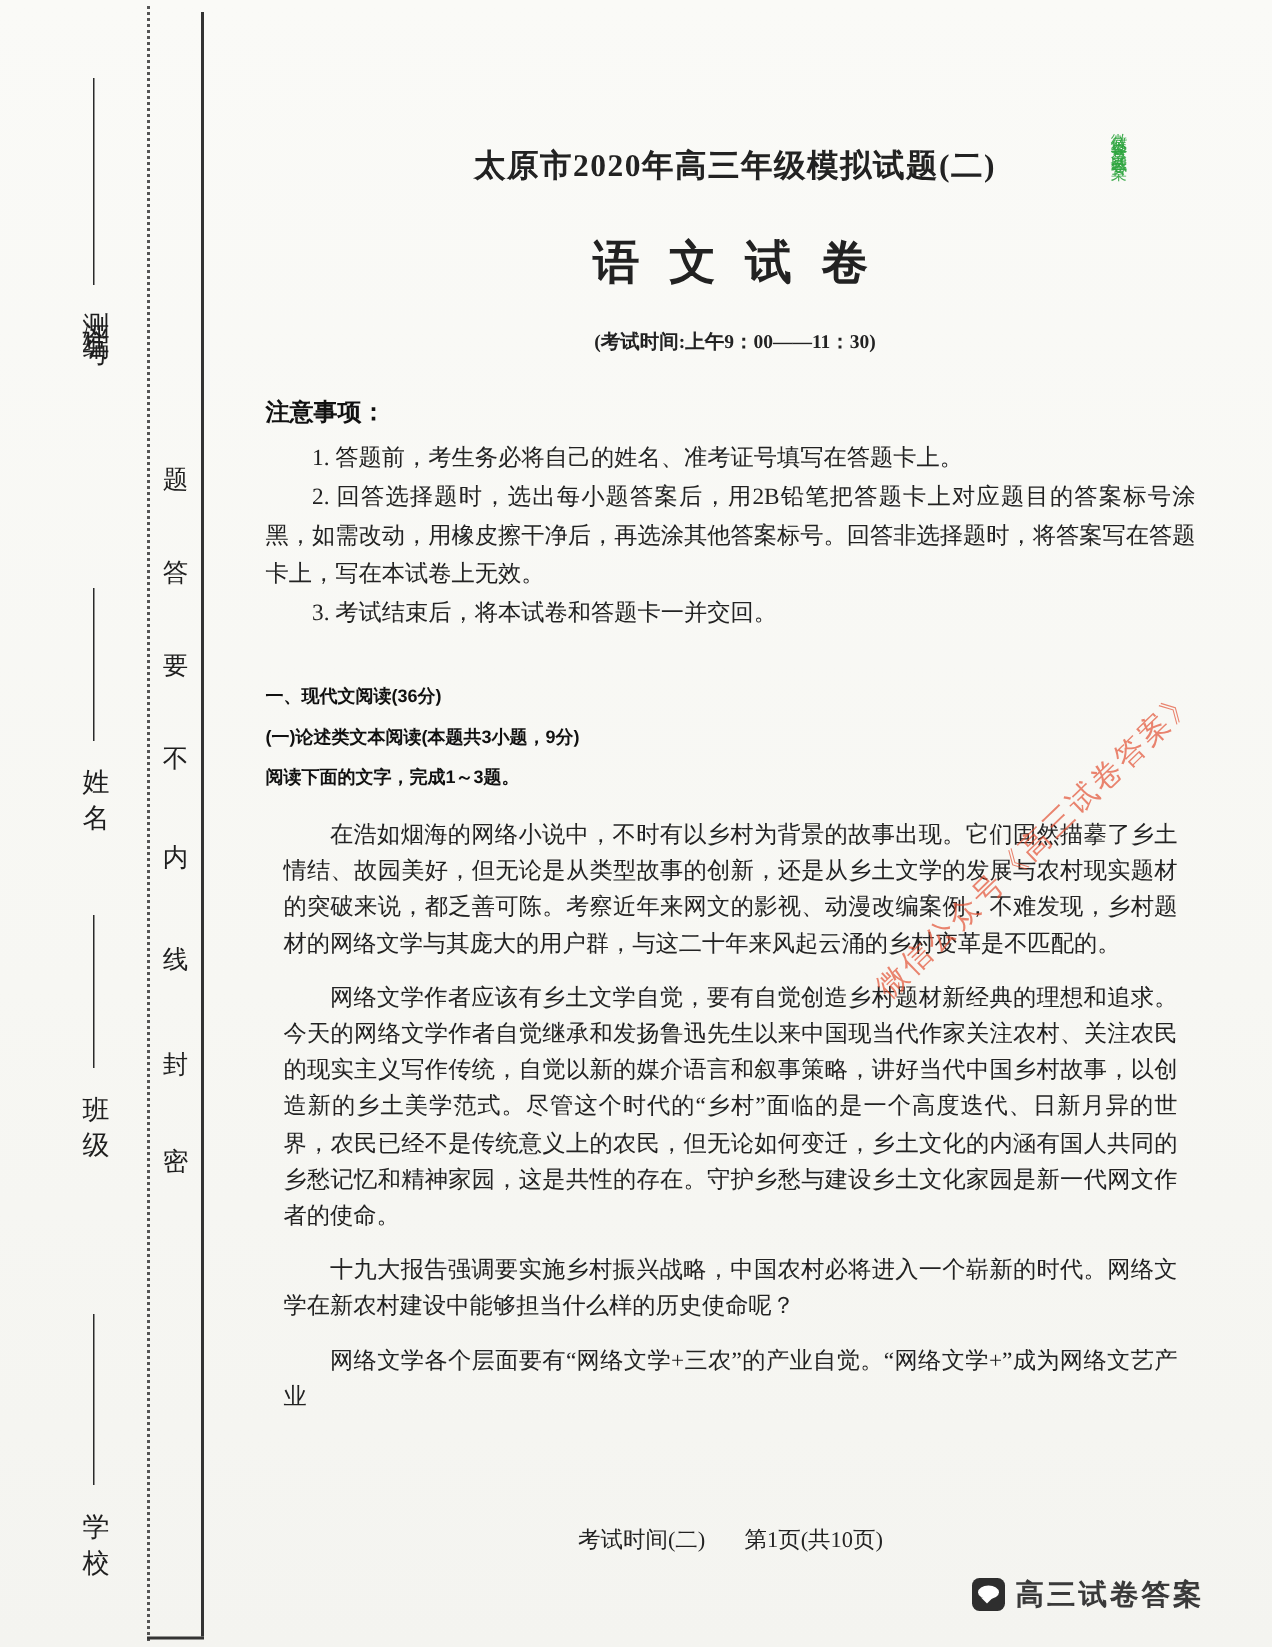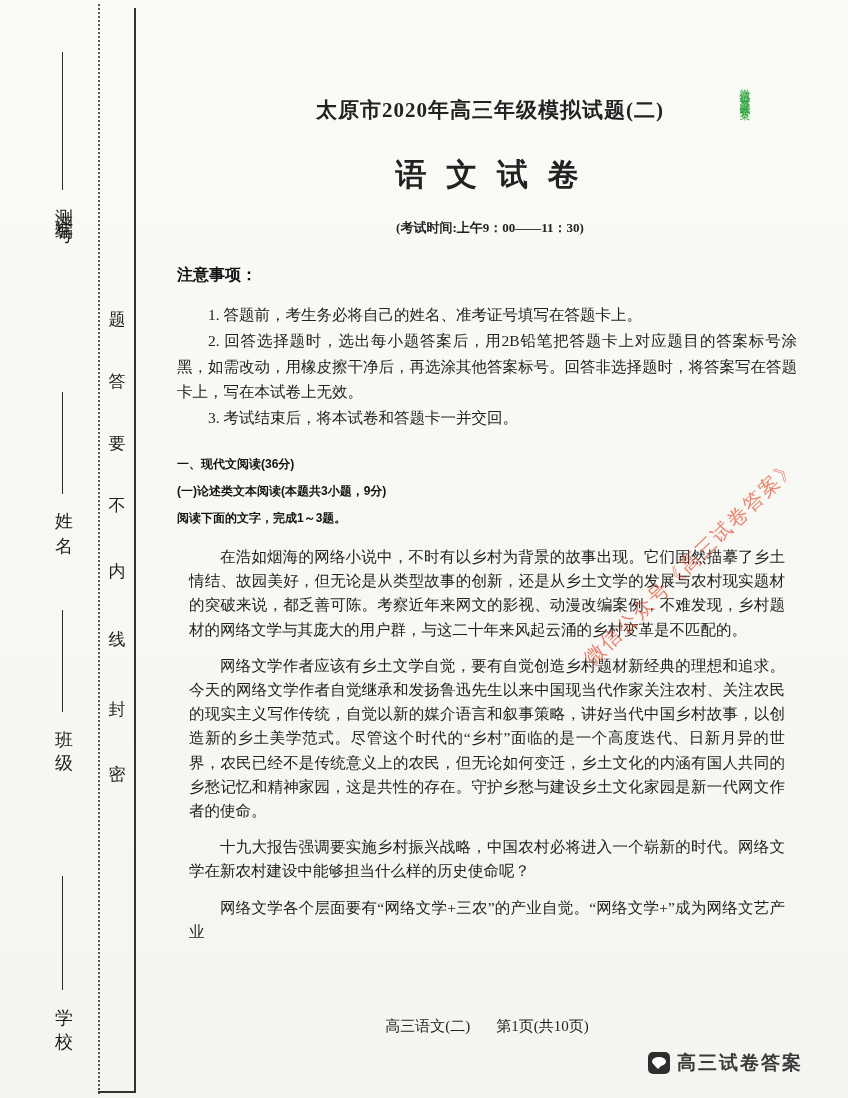--- a/index.html
+++ b/index.html
@@ -39,21 +39,21 @@
   .exam-title{position:absolute;left:160px;width:660px;top:96px;text-align:center;
     font-size:21px;font-weight:bold;letter-spacing:1px;}
   .subject-title{position:absolute;left:160px;width:660px;top:154px;text-align:center;
     font-size:31px;font-weight:bold;letter-spacing:6px;}
   .time-note{position:absolute;left:160px;width:660px;top:219px;text-align:center;
     font-size:13px;font-weight:bold;}
 
   
   .notice{position:absolute;left:177px;top:265px;width:620px;}
   .notice-heading{font-family:"Liberation Sans",sans-serif;font-weight:bold;font-size:16px;
-    color:#111;margin-bottom:16px;}
+    color:#111;margin-bottom:7px;}
   .notice p{font-size:15.5px;line-height:25.8px;text-indent:2em;text-align:justify;margin:0;}
 
   
   .sections{position:absolute;left:177px;top:451px;width:620px;
     font-family:"Liberation Sans",sans-serif;font-weight:bold;font-size:12px;
     line-height:27px;color:#111;}
 
   
   .passage{position:absolute;left:177px;top:533px;width:620px;
     font-size:15.5px;line-height:24.2px;text-align:justify;}
@@ -129,21 +129,21 @@
   </div>
 
   <div class="passage">
     <p>在浩如烟海的网络小说中，不时有以乡村为背景的故事出现。它们固然描摹了乡土情结、故园美好，但无论是从类型故事的创新，还是从乡土文学的发展与农村现实题材的突破来说，都乏善可陈。考察近年来网文的影视、动漫改编案例，不难发现，乡村题材的网络文学与其庞大的用户群，与这二十年来风起云涌的乡村变革是不匹配的。</p>
     <p>网络文学作者应该有乡土文学自觉，要有自觉创造乡村题材新经典的理想和追求。今天的网络文学作者自觉继承和发扬鲁迅先生以来中国现当代作家关注农村、关注农民的现实主义写作传统，自觉以新的媒介语言和叙事策略，讲好当代中国乡村故事，以创造新的乡土美学范式。尽管这个时代的“乡村”面临的是一个高度迭代、日新月异的世界，农民已经不是传统意义上的农民，但无论如何变迁，乡土文化的内涵有国人共同的乡愁记忆和精神家园，这是共性的存在。守护乡愁与建设乡土文化家园是新一代网文作者的使命。</p>
     <p>十九大报告强调要实施乡村振兴战略，中国农村必将进入一个崭新的时代。网络文学在新农村建设中能够担当什么样的历史使命呢？</p>
     <p>网络文学各个层面要有“网络文学+三农”的产业自觉。“网络文学+”成为网络文艺产业</p>
   </div>
 
   <div class="footer">
-    <span>高三语文(二)</span><span class="gap"></span><span>第1页(共10页)</span>
+    <span>考试时间(二)</span><span class="gap"></span><span>第1页(共10页)</span>
   </div>
 
   <div class="wm-diagonal">微信公众号《高三试卷答案》</div>
   <div class="wm-green">微信公众号高三试卷答案</div>
 
   <div class="brand">
     <span class="wx-icon"></span>
     <span class="brand-text">高三试卷答案</span>
   </div>
 

